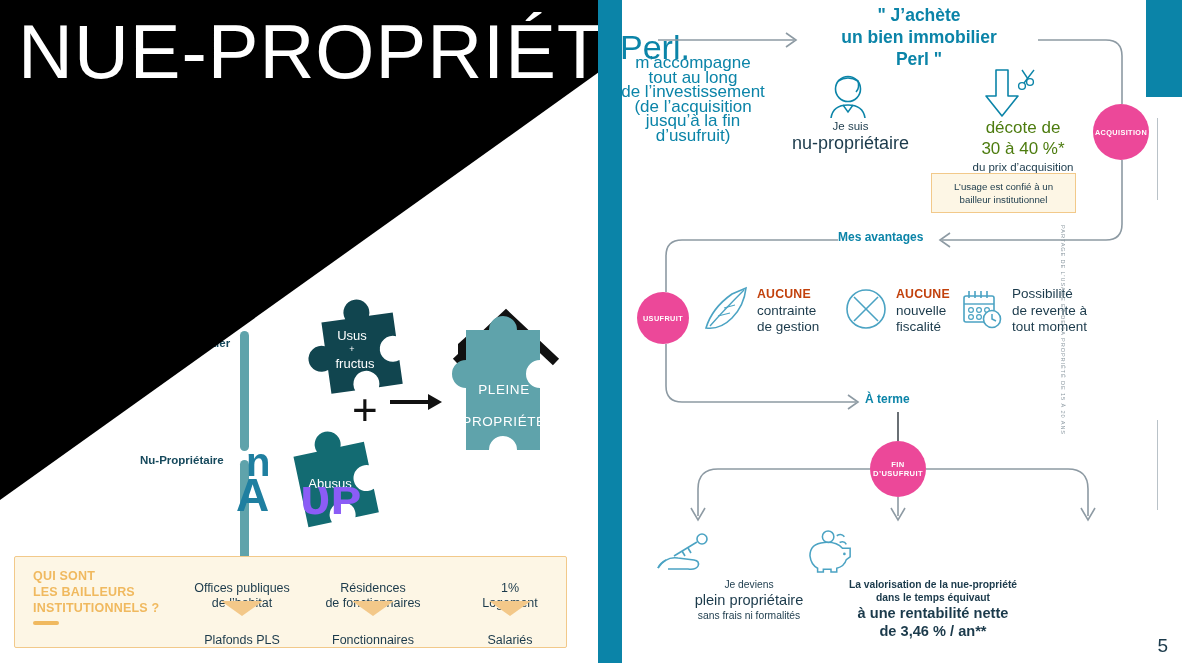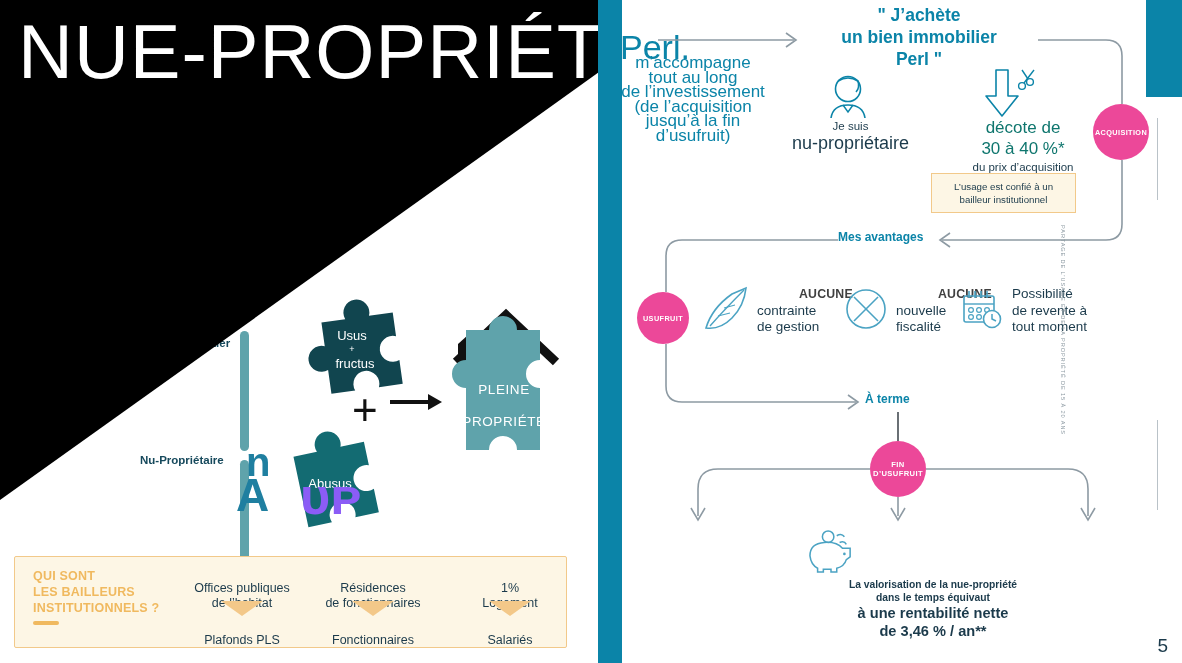--- a/index.html
+++ b/index.html
@@ -79,41 +79,41 @@
   .perl-sub{position:absolute;left:10px;top:56px;width:170px;text-align:center;font-size:17px;line-height:14.5px;color:#0b84a8;z-index:3;}
 
   .q1{position:absolute;left:206px;top:4px;width:230px;text-align:center;
       font-size:17.5px;font-weight:bold;color:#0b84a8;line-height:22px;z-index:4;}
 
   .nuprop{position:absolute;left:160px;top:120px;width:185px;text-align:center;z-index:4;}
   .nuprop .sm{font-size:11.5px;color:#1b3a4b;}
   .nuprop .lg{font-size:18px;color:#1b3a4b;margin-top:1px;}
 
   .decote{position:absolute;left:330px;top:117px;width:190px;text-align:center;z-index:4;}
-  .decote .l1{font-size:17px;color:#0f766e;line-height:21px;}
+  .decote .l1{font-size:17px;color:#4d7c0f;line-height:21px;}
   .decote .l2{font-size:11.5px;color:#1b3a4b;margin-top:2px;}
 
   .usagebox{position:absolute;left:333px;top:173px;width:135px;padding:6px 4px;
     background:#fdf6e5;border:1.2px solid #f2c98a;text-align:center;
     font-size:9.7px;line-height:13px;color:#1b3a4b;z-index:4;}
 
   .circ{position:absolute;border-radius:50%;background:#ec4899;color:#fff;
         display:flex;align-items:center;justify-content:center;text-align:center;
         font-weight:bold;letter-spacing:.4px;z-index:6;}
   .circ.acq{left:495px;top:104px;width:56px;height:56px;font-size:7.3px;}
   .circ.usu{left:39px;top:292px;width:52px;height:52px;font-size:7.3px;}
   .circ.fin{left:272px;top:441px;width:56px;height:56px;font-size:7.6px;line-height:9px;}
 
   .sect-title{position:absolute;font-size:12px;font-weight:bold;color:#0b84a8;z-index:5;}
   .sect-title.adv{left:240px;top:230px;}
   .sect-title.terme{left:267px;top:392px;}
 
   .adv{position:absolute;top:286px;z-index:4;display:flex;align-items:flex-start;gap:7px;}
   .adv .txt{font-size:13.5px;line-height:16.5px;color:#1b3a4b;}
-  .adv .txt b{display:block;font-size:12.3px;letter-spacing:.2px;color:#404040;margin-left:42px;}
+  .adv .txt b{display:block;font-size:12.3px;letter-spacing:.2px;color:#c2410c;}
   .adv.a1{left:104px;}
   .adv.a2{left:245px;}
   .adv.a3{left:361px;}
 
   .term{position:absolute;top:530px;text-align:center;z-index:4;}
   .term .small{font-size:10.3px;color:#1b3a4b;line-height:13px;}
   .term .big{font-size:14.6px;color:#1b3a4b;line-height:18px;}
   .term.t1{left:56px;width:190px;}
   .term.t2{left:205px;width:260px;font-weight:bold;}
   .term.t3{left:395px;width:175px;}
@@ -348,20 +348,35 @@
         </g>
         <circle cx="33" cy="33" r="8.5" fill="#fff" stroke="#4ba3c3" stroke-width="1.6"></circle>
         <path d="M33 28 L33 33 L37 35" fill="none" stroke="#4ba3c3" stroke-width="1.5"></path>
       </svg>
       <div class="txt">
         <b></b>
         <span class="ml">Possibilité<br>de revente à<br>tout moment</span>
       </div>
     </div>
 
+    <div class="term t1">
+      <svg class="ico" width="62" height="44" viewBox="0 0 62 44">
+        <g fill="none" stroke="#4ba3c3" stroke-width="1.6">
+          <circle cx="48" cy="9" r="5"></circle>
+          <line x1="43" y1="12" x2="20" y2="26"></line>
+          <line x1="28" y1="21" x2="31" y2="26"></line>
+          <line x1="34" y1="18" x2="37" y2="23"></line>
+          <path d="M4 38 Q12 26 24 28 L40 30 Q46 31 44 36 Q42 40 34 39 L14 39"></path>
+          <path d="M12 30 Q6 33 4 38"></path>
+        </g>
+      </svg>
+      <div class="small ml">Je deviens</div>
+      <div class="big ml">plein propriétaire</div>
+      <div class="small ml">sans frais ni formalités</div>
+    </div>
 
     <div class="term t2">
       <svg class="ico" width="56" height="46" viewBox="0 0 56 46">
         <g fill="none" stroke="#4ba3c3" stroke-width="1.6">
           <path d="M6 27 Q6 14 21 13 Q34 12 40 19 L48 19 L48 28 L44 31 Q42 38 34 40 L34 44 L28 44 L28 41 L20 41 L20 44 L14 44 L14 40 Q7 36 6 27 Z"></path>
           <circle cx="42" cy="25" r="1.4" fill="#4ba3c3" stroke="none"></circle>
           <circle cx="25" cy="7" r="6"></circle>
           <path d="M34 6 q5 -3 8 1 M37 13 q5 -2 7 2"></path>
         </g>
       </svg>

